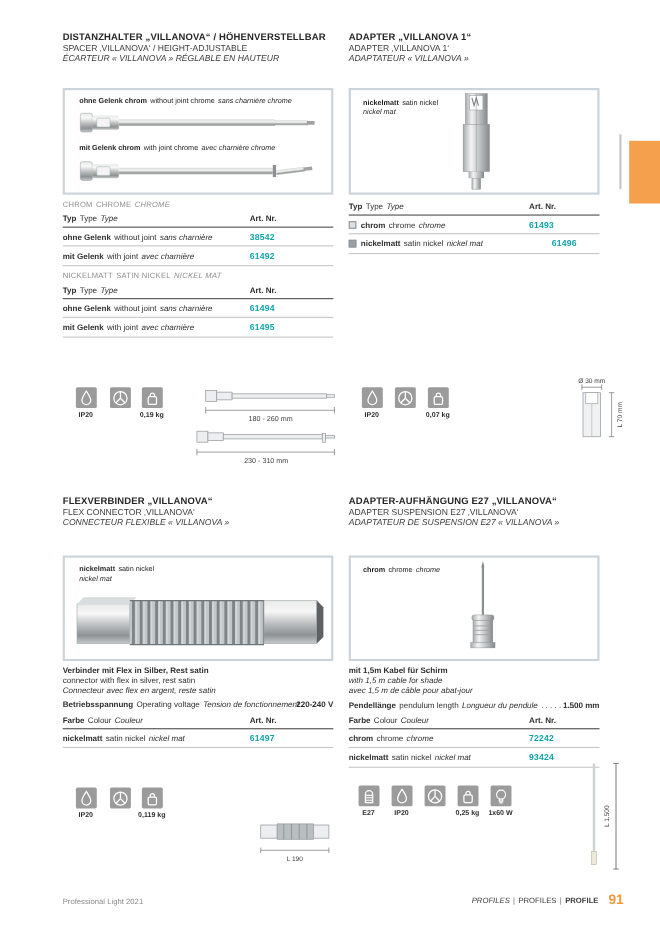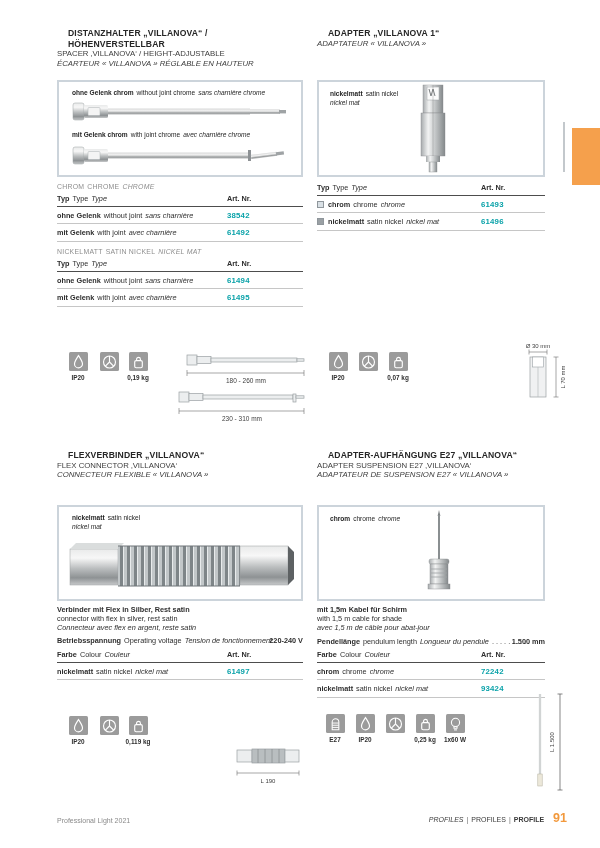--- a/index.html
+++ b/index.html
@@ -3,21 +3,21 @@
 <meta charset="utf-8">
 <style>
   * { margin:0; padding:0; box-sizing:border-box; }
   html,body { width:600px; height:848px; background:#fff; }
   body { position:relative; font-family:"Liberation Sans", sans-serif; color:#2e2e2e; overflow:hidden; }
   .abs { position:absolute; }
   .de { font-weight:700; }
   .fr { font-style:italic; }
   .seg { margin-right:3px; }
   
-  .t1 { font-size:8.6px; font-weight:700; letter-spacing:.15px; line-height:10.5px; color:#262626;margin-left:11px; }
+  .t1 { font-size:8.6px; font-weight:700; letter-spacing:.15px; line-height:10.5px; color:#262626; }
   .t2 { font-size:7.8px; line-height:9.5px; color:#3c3c3c; }
   .t3 { font-size:7.8px; line-height:9.5px; color:#3c3c3c; font-style:italic; }
   
   .pbox { border:2px solid #ccd4db; background:#fff; position:absolute; }
   .box-label { position:absolute; font-size:6.6px; line-height:8.5px; color:#1f1f1f; }
   
   .group-title { font-size:6.9px; color:#8e8e8e; letter-spacing:.25px; }
   .tbl { position:absolute; }
   .thead { display:flex; border-bottom:1.4px solid #4d4d4d; padding-bottom:2.5px; font-size:7.3px; align-items:flex-end; }
   .trow { display:flex; border-bottom:1px solid #c6c6c6; padding:4px 0 3.5px 0; font-size:7.3px; align-items:baseline; }
@@ -152,20 +152,21 @@
   <div class="trow">
     <div class="cell-type">
       <span class="de seg">mit Gelenk</span><span class="seg">with joint</span><span class="fr">avec charnière</span>
     </div>
     <div class="cell-art art" style="color: rgb(10, 162, 169);">61495</div>
   </div>
 </div>
 
 <div class="abs" style="left:317px; top:28px; width:230px;">
   <div class="t1">ADAPTER „VILLANOVA 1“</div>
+  <div class="t2">ADAPTER ‚VILLANOVA 1‘</div>
   <div class="t3">ADAPTATEUR « VILLANOVA »</div>
 </div>
 
 <div class="pbox" style="left:317px; top:80px; width:228px; height:97px;">
   <div class="box-label" style="left:11px; top:8px;">
     <div><span class="de seg">nickelmatt</span><span>satin nickel</span></div>
     <div class="fr">nickel mat</div>
   </div>
   <svg class="abs" style="left:94px; top:2px;" width="40" height="92" viewBox="0 0 40 92">
     <rect x="10" y="1" width="20" height="28" fill="url(#metH)" stroke="#8a8e90" stroke-width=".4"></rect>
@@ -188,21 +189,21 @@
   <div class="trow">
     <div class="cell-type">
       <span class="swatch" style="background-color: rgb(217, 224, 229);"></span><span class="de seg">chrom</span><span class="seg">chrome</span><span class="fr">chrome</span>
     </div>
     <div class="cell-art-r art" style="color: rgb(10, 162, 169);">61493</div>
   </div>
   <div class="trow">
     <div class="cell-type">
       <span class="swatch" style="background-color: rgb(154, 160, 164);"></span><span class="de seg">nickelmatt</span><span class="seg">satin nickel</span><span class="fr">nickel mat</span>
     </div>
-    <div class="cell-art-r art" style="color: rgb(10, 162, 169);">61496</div>
+    <div class="cell-art-r art" style="color: rgb(10, 162, 169); text-align: center;">61496</div>
   </div>
 </div>
 
 <div class="icon-block" style="left:58px; top:352px;">
   <div class="icon-sq">
     <svg width="20" height="20" viewBox="0 0 20 20">
         <path d="M10 3.2 C8.2 6 5.8 9.4 5.8 12 a4.2 4.2 0 0 0 8.4 0 C14.2 9.4 11.8 6 10 3.2 Z" fill="none" stroke="#fff" stroke-width="1.2"></path>
       </svg>
   </div>
   <div class="icon-label">IP20</div>
@@ -399,21 +400,21 @@
     <rect x="30" y="50" width="20" height="5" rx="2" fill="url(#metH)" stroke="#85898b" stroke-width=".4"></rect>
     <rect x="31" y="55" width="18" height="20" fill="url(#metH)" stroke="#85898b" stroke-width=".4"></rect>
     <line x1="32" y1="60" x2="48" y2="60" stroke="#9ea2a4" stroke-width=".8"></line>
     <line x1="32" y1="64" x2="48" y2="64" stroke="#9ea2a4" stroke-width=".8"></line>
     <line x1="32" y1="68" x2="48" y2="68" stroke="#9ea2a4" stroke-width=".8"></line>
     <rect x="29" y="75" width="22" height="5" fill="url(#metH)" stroke="#85898b" stroke-width=".4"></rect>
   </svg>
 </div>
 
 <div class="abs desc de" style="left:317px; top:605px;">mit 1,5m Kabel für Schirm</div>
-<div class="abs desc" style="left:317px; top:614px;">with 1,5 m cable for shade</div>
+<div class="abs desc" style="left:317px; top:614px;font-style:italic;">with 1,5 m cable for shade</div>
 <div class="abs desc fr" style="left:317px; top:623px;">avec 1,5 m de câble pour abat-jour</div>
 
 <div class="abs spec" style="left:317px; top:628px; width:228px;">
   <span class="de seg">Pendellänge</span><span class="seg">pendulum length</span><span class="fr seg">Longueur du pendule</span><span>. . . . . . . . .</span>
   <span class="spec-value">1.500 mm</span>
 </div>
 
 <div class="tbl" style="left:317px; top:650px; width:228px;">
   <div class="thead">
     <div class="cell-type">

